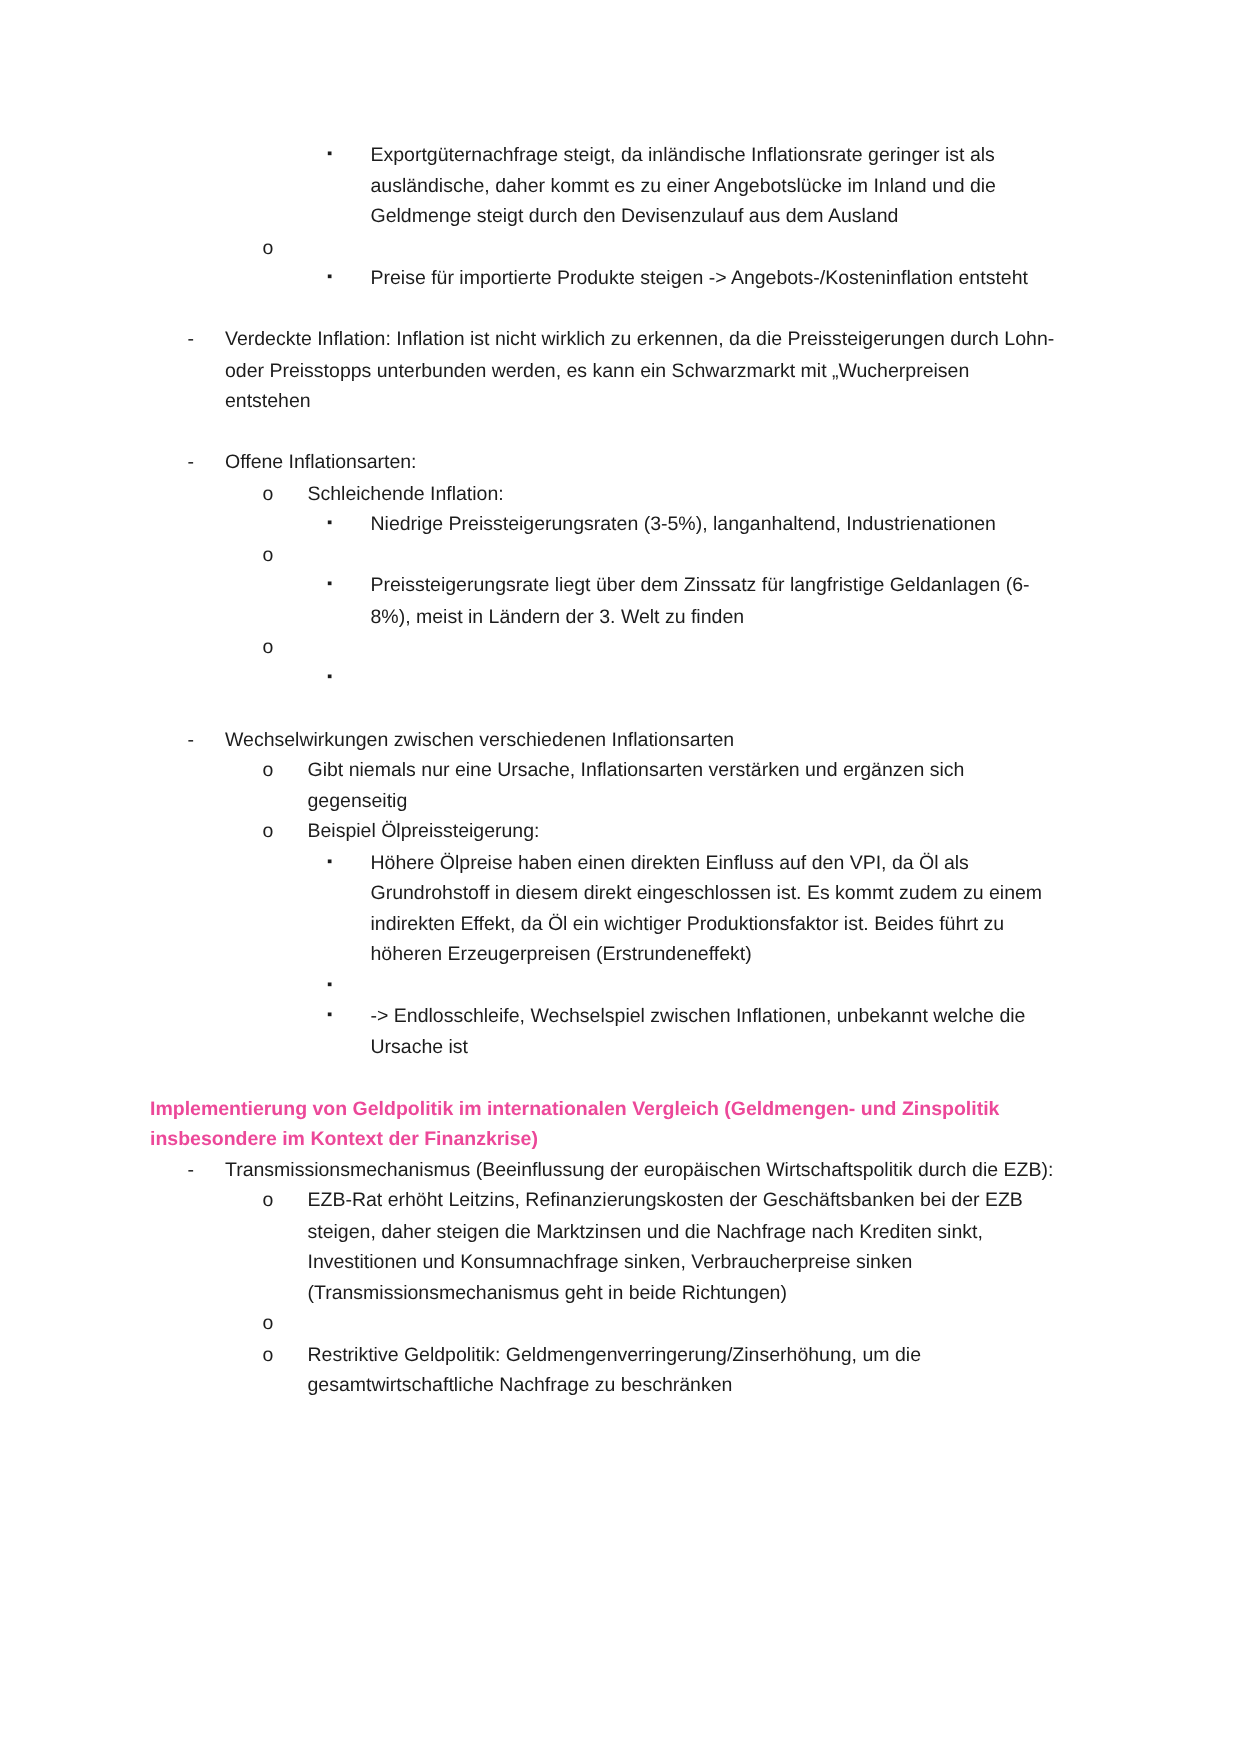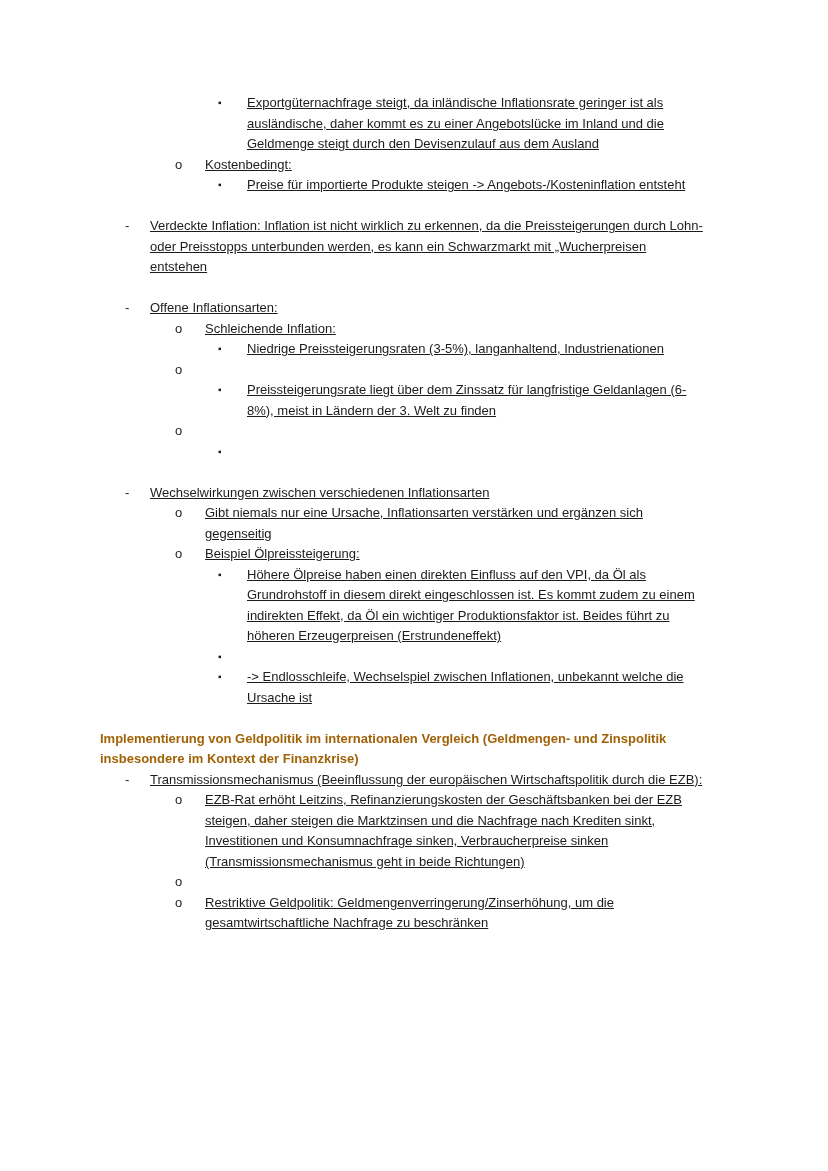--- a/index.html
+++ b/index.html
@@ -14,34 +14,33 @@
     background: #ffffff;
     box-sizing: border-box;
     padding: 93px 122px 60px 100px;
     font-family: "Liberation Sans", sans-serif;
     font-size: 13px;
     line-height: 20.5px;
     color: #1c1c1c;
   }
   .heading {
     font-weight: bold;
-    color: #a16207;
+    color: #ec4899;
   }
   .bullet {
     display: flex;
     align-items: flex-start;
   }
   .marker {
     flex-shrink: 0;
     display: inline-block;
   }
   .text {
     flex: 1 1 auto;
     min-width: 0;
-    text-decoration: underline;
   }
   .level-1 { padding-left: 25px; }
   .level-1 .marker { width: 25px; }
   .level-2 { padding-left: 75px; }
   .level-2 .marker { width: 30px; }
   .level-3 { padding-left: 118px; }
   .level-3 .marker { width: 29px; font-size: 10px; }
   .spacer {
     height: 20.5px;
   }
@@ -50,21 +49,20 @@
 <body>
 
 <div class="page">
   <div>
       <div class="bullet level-3">
         <span class="marker">▪</span>
         <span class="text">Exportgüternachfrage steigt, da inländische Inflationsrate geringer ist als ausländische, daher kommt es zu einer Angebotslücke im Inland und die Geldmenge steigt durch den Devisenzulauf aus dem Ausland</span>
       </div>
       <div class="bullet level-2">
         <span class="marker">o</span>
-        <span class="text">Kostenbedingt:</span>
       </div>
       <div class="bullet level-3">
         <span class="marker">▪</span>
         <span class="text">Preise für importierte Produkte steigen -&gt; Angebots-/Kosteninflation entsteht</span>
       </div>
       <div class="spacer"></div>
       <div class="bullet level-1">
         <span class="marker">-</span>
         <span class="text">Verdeckte Inflation: Inflation ist nicht wirklich zu erkennen, da die Preissteigerungen durch Lohn- oder Preisstopps unterbunden werden, es kann ein Schwarzmarkt mit „Wucherpreisen entstehen</span>
       </div>

